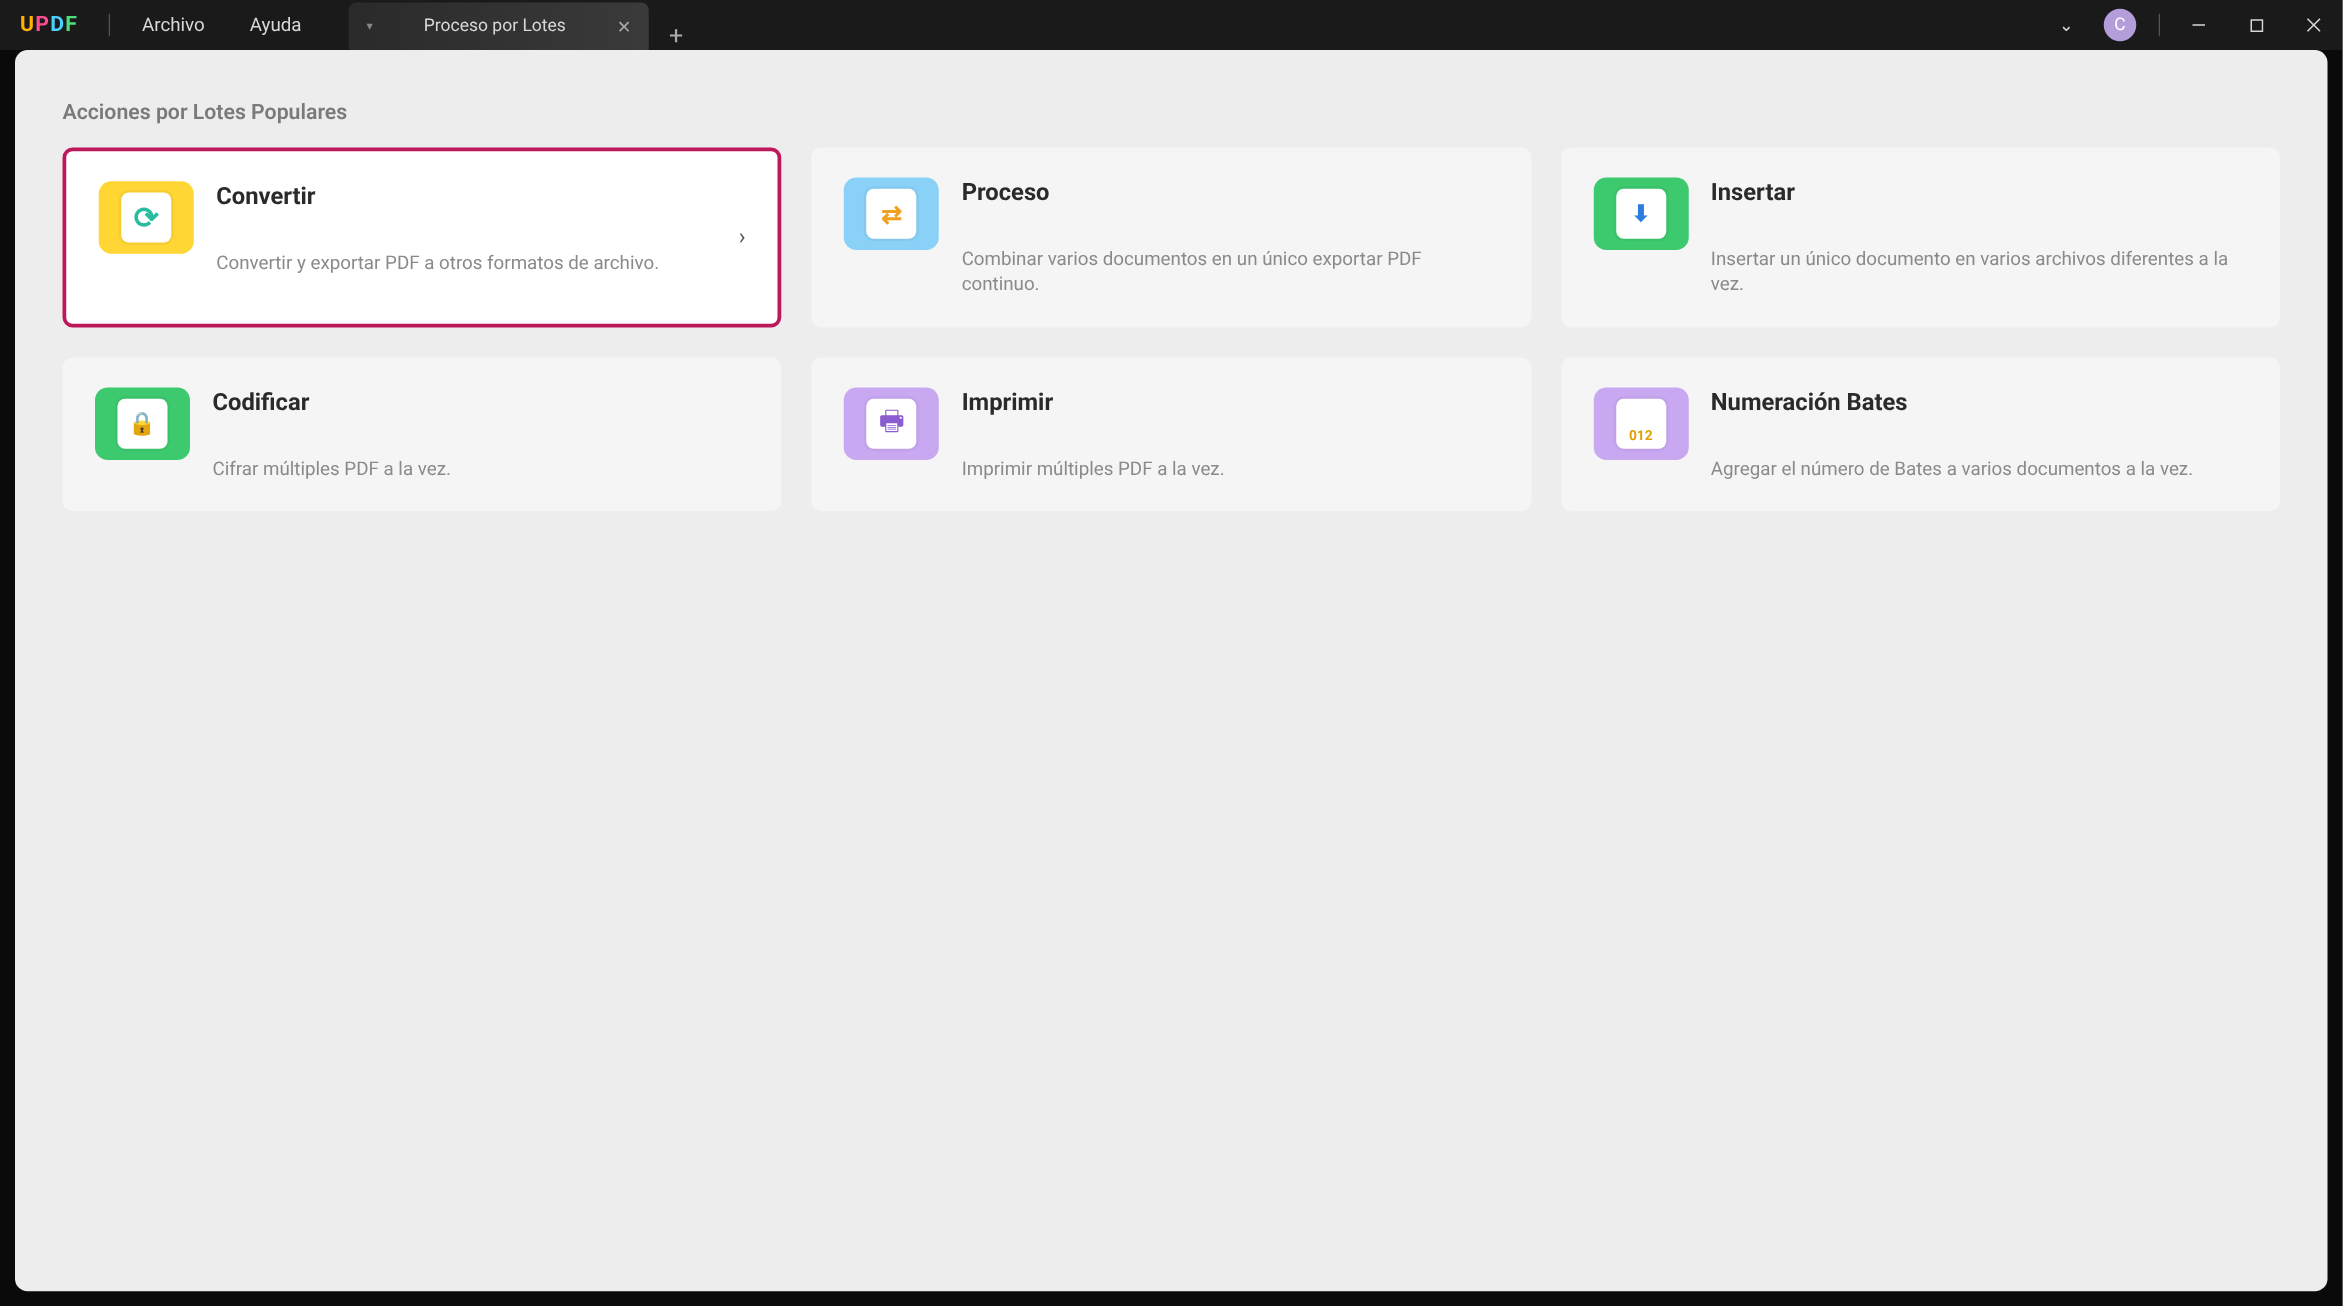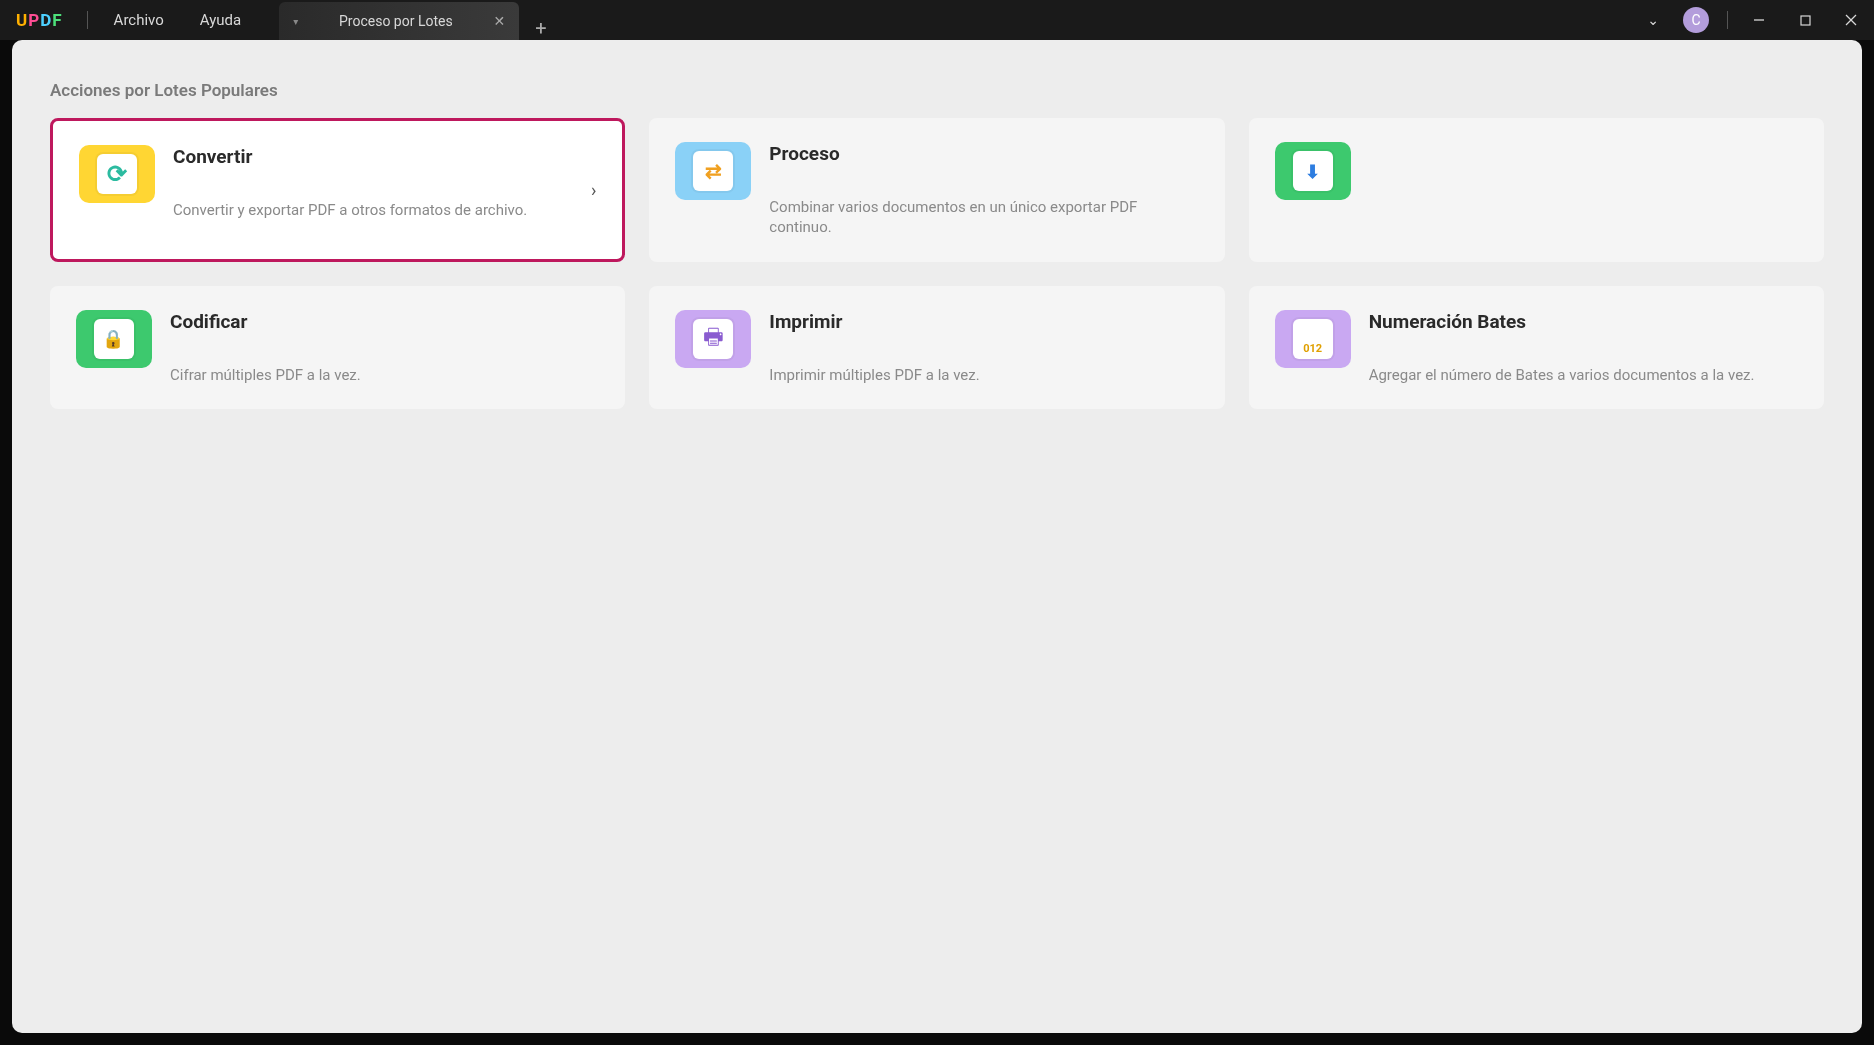--- a/index.html
+++ b/index.html
@@ -313,20 +313,24 @@
         <div class="card-body">
           <div class="card-title">Proceso</div>
           <div class="card-desc">Combinar varios documentos en un único exportar PDF continuo.</div>
         </div>
       </div>
 
       <div class="card">
         <div class="card-icon icon-green">
           <div class="insert-inner"></div>
         </div>
+        <div class="card-body">
+          <div class="card-title">Insertar</div>
+          <div class="card-desc">Insertar un único documento en varios archivos diferentes a la vez.</div>
+        </div>
       </div>
 
       <div class="card">
         <div class="card-icon icon-green">
           <div class="encrypt-inner"></div>
         </div>
         <div class="card-body">
           <div class="card-title">Codificar</div>
           <div class="card-desc">Cifrar múltiples PDF a la vez.</div>
         </div>

